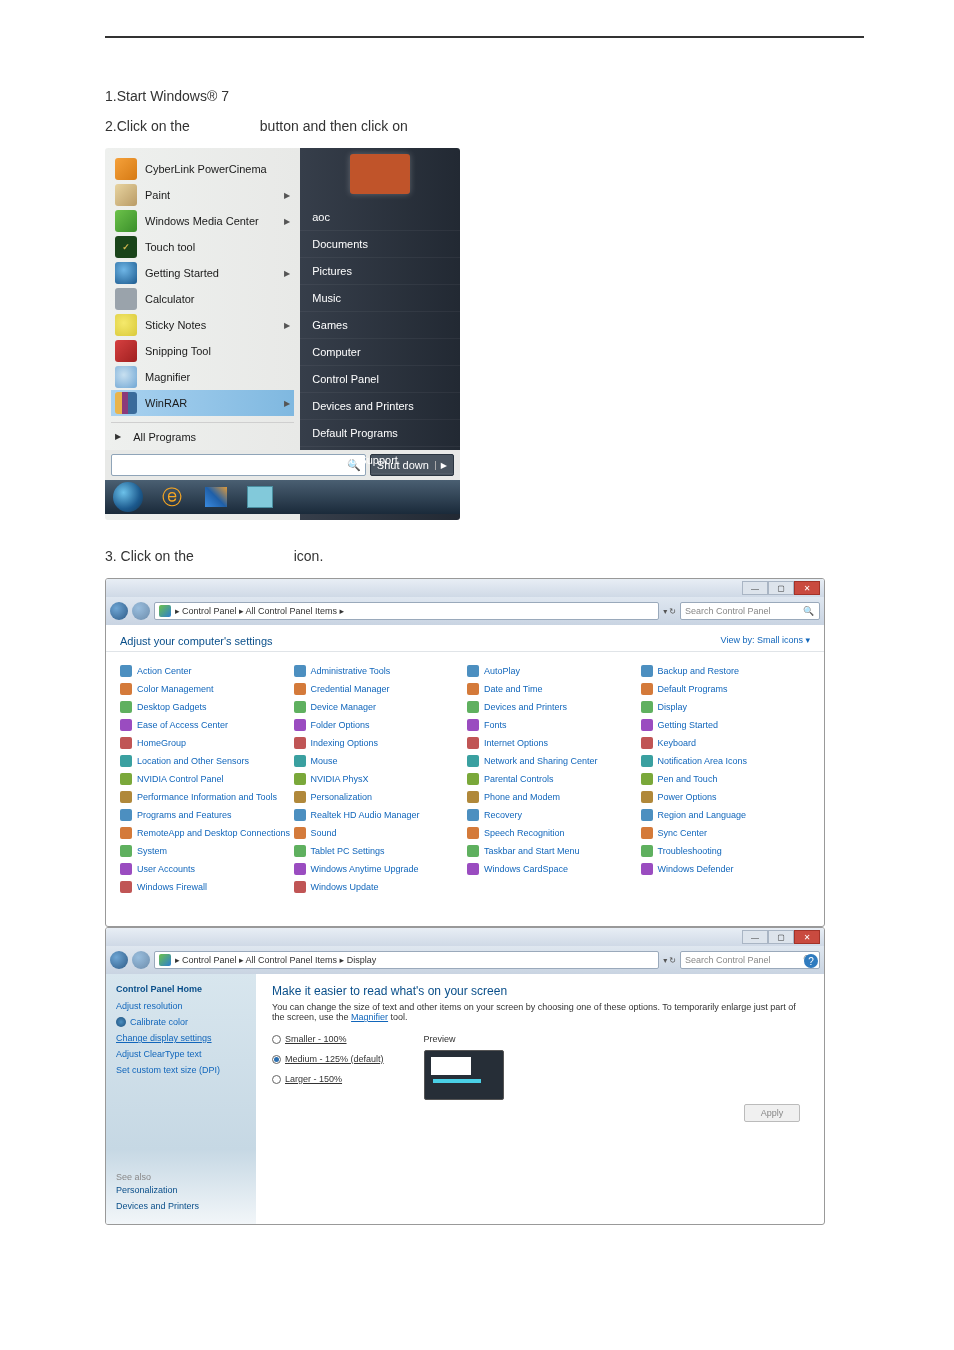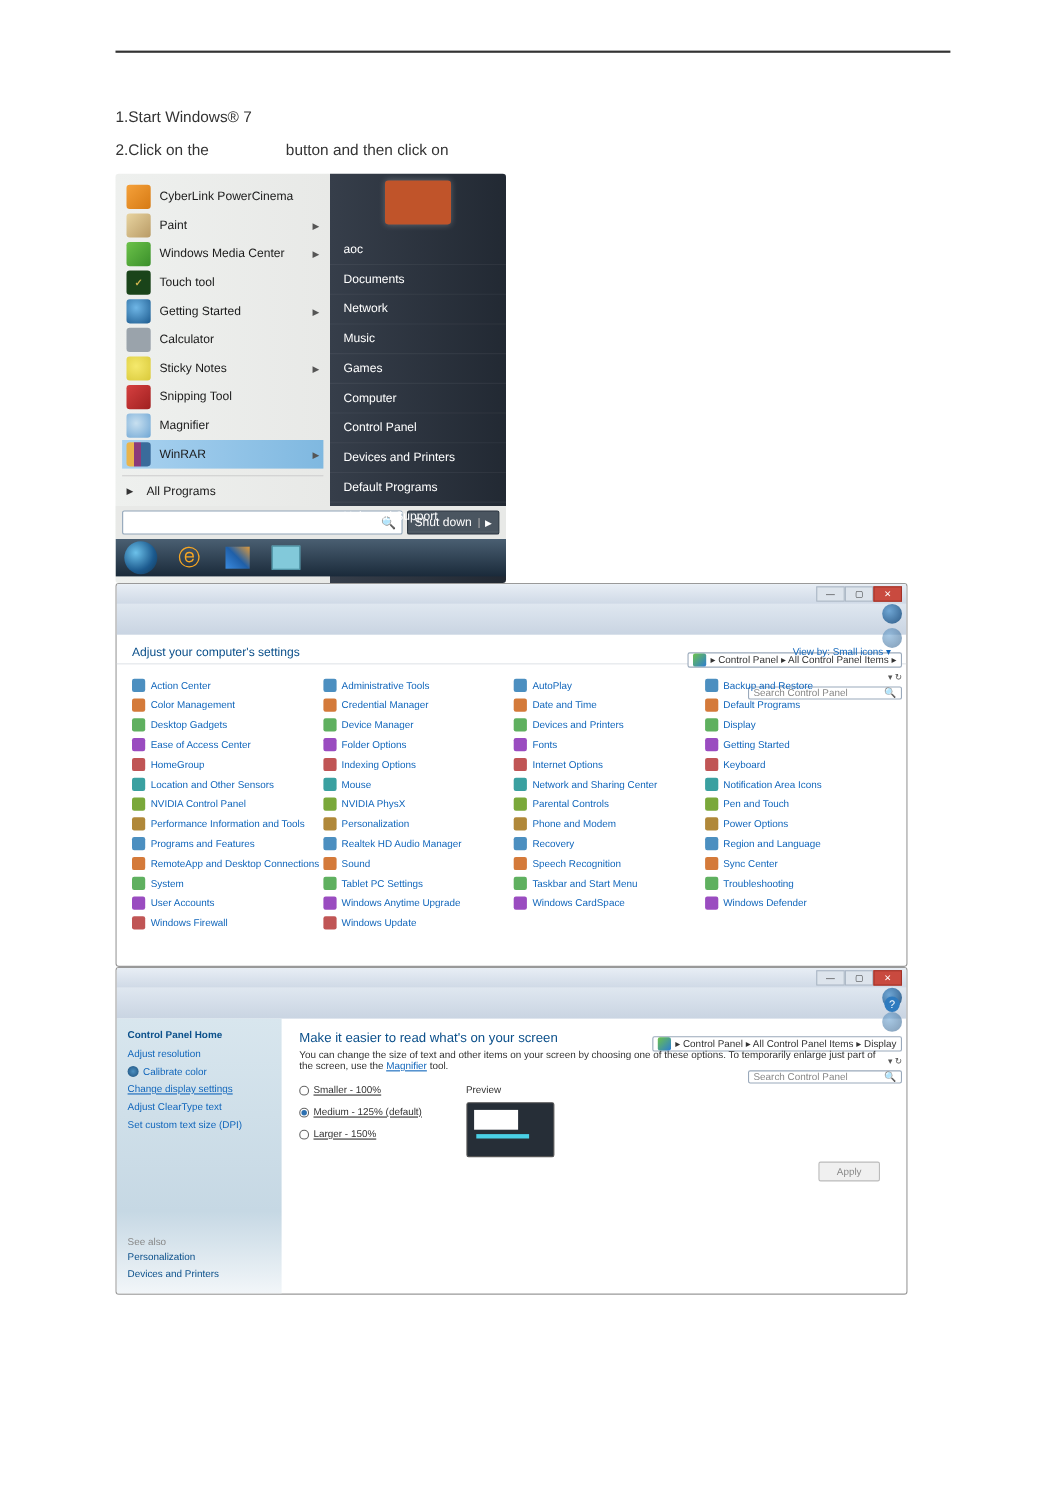--- a/index.html
+++ b/index.html
@@ -3,21 +3,21 @@
 <meta charset="utf-8">
 <style>
   * { box-sizing: border-box; margin: 0; padding: 0; }
   body {
     font-family: "Segoe UI", Arial, sans-serif;
     background: #fff;
     width: 954px;
     margin: 0 auto;
     color: #333;
   }
-  .page { padding: 46px 90px 20px 105px; }
+  .page { padding: 36px 90px 20px 105px; }
   hr.top-rule { border: none; border-top: 2px solid #333; margin-bottom: 50px; }
   .instr {
     font-size: 14px;
     color: #333;
     margin: 14px 0 14px 0;
     display: flex;
     gap: 5px;
   }
   .instr .seg { display: inline-block; }
 
@@ -155,24 +155,23 @@
     align-items:center;
     padding:0 4px;
   }
   .winctl { display:flex; gap:0; }
   .winbtn { width:26px; height:14px; display:flex;align-items:center;justify-content:center;font-size:8px;color:#333;background:#dde4ec;border:1px solid #a9b5c4;}
   .winbtn.close{ background:#c94a3f; color:#fff; border:1px solid #a23228;}
   .cp-addr {
     height: 28px;
     background: linear-gradient(180deg,#dfe7f0,#c9d4e2);
     display: flex;
-    align-items: flex-end;
+    align-items: center;
     gap:4px;
     padding: 0 4px;
-    flex-direction: column;
   }
   .nav-circle { width:18px;height:18px;border-radius:50%;background:radial-gradient(circle at 35% 35%,#6fa6d4,#2d5a86); flex-shrink:0;}
   .addr-path {
     flex:1;
     background:#fff;
     border:1px solid #9aa9bb;
     height:18px;
     font-size:9px;
     color:#333;
     display:flex;
@@ -326,21 +325,21 @@
           <span class="arrow">▶</span>
         </div>
       <div class="sm-item allprog">
           <span>All Programs</span>
         </div>
     </div>
     <div class="sm-right">
       <div class="sm-right-items">
         <div class="sm-right-item"><span>aoc</span></div>
         <div class="sm-right-item"><span>Documents</span></div>
-        <div class="sm-right-item"><span>Network</span></div>
+        <div class="sm-right-item"><span>Pictures</span></div>
         <div class="sm-right-item"><span>Music</span></div>
         <div class="sm-right-item"><span>Games</span></div>
         <div class="sm-right-item"><span>Computer</span></div>
         <div class="sm-right-item"><span>Control Panel</span></div>
         <div class="sm-right-item"><span>Devices and Printers</span></div>
         <div class="sm-right-item"><span>Default Programs</span></div>
         <div class="sm-right-item"><span>Help and Support</span></div>
       </div>
     </div>
     <div class="sm-search">
@@ -360,20 +359,25 @@
       <div class="tb-btn tb-ie">ⓔ</div>
       <div class="tb-btn">
           <div class="tb-lib"></div>
         </div>
       <div class="tb-btn">
           <div class="tb-cyan"></div>
         </div>
     </div>
   </div>
 
+  <div class="instr" style="margin-top:28px;">
+    <span class="seg">3.  Click on the</span>
+    <span class="seg" style="width:90px;"></span>
+    <span class="seg">icon.</span>
+  </div>
 
   <div class="cp-shot">
     <div class="cp-titlebar">
       <div class="winctl">
         <div class="winbtn">—</div>
         <div class="winbtn">▢</div>
         <div class="winbtn close">✕</div>
       </div>
     </div>
     <div class="cp-addr">

